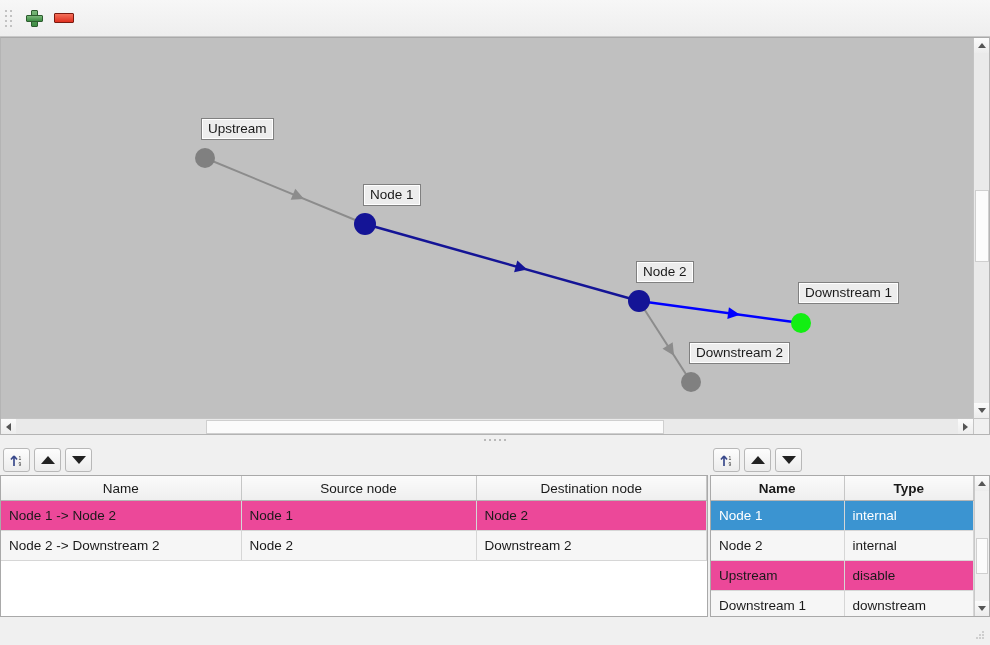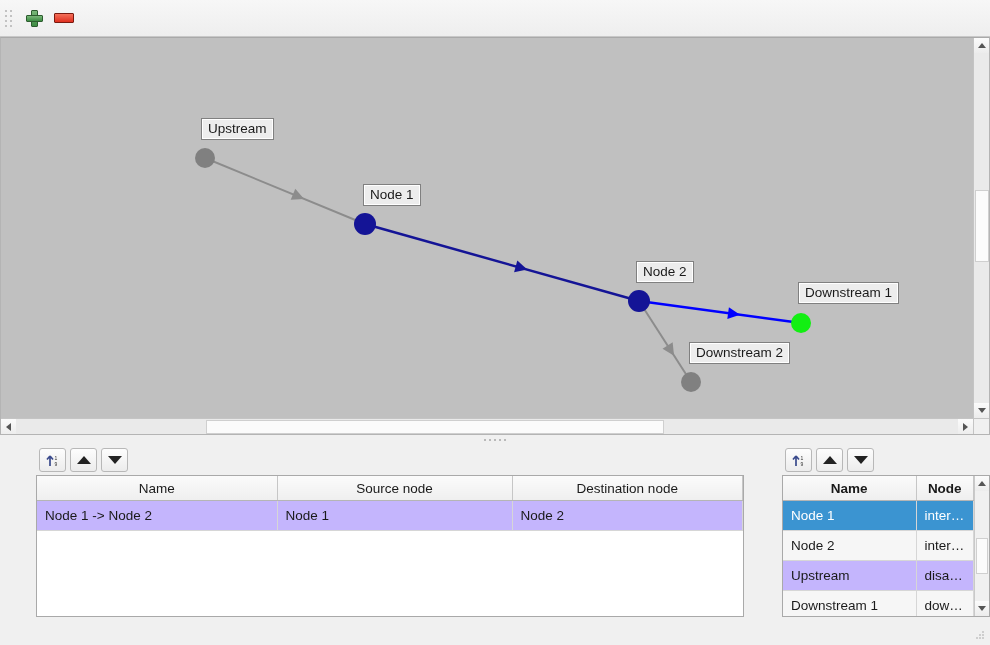--- a/index.html
+++ b/index.html
@@ -150,21 +150,21 @@
     display: flex; align-items: center; justify-content: center;
     cursor: row-resize;
   }
   .splitter .dots {
     display: flex; gap: 3px;
   }
   .splitter .dots i { width:2px; height:2px; background:#b9b9b9; display:block; }
 
   
   .panes { flex: 1 1 auto; display: flex; min-height: 0; }
-  .pane { display: flex; flex-direction: column; min-width: 0; margin-left: 36px; }
+  .pane { display: flex; flex-direction: column; min-width: 0; }
   .pane-left { width: 710px; flex: 0 0 710px; }
   .pane-right { flex: 1 1 auto; }
 
   .pane-toolbar {
     height: 30px; flex: 0 0 auto;
     display: flex; align-items: center; gap: 4px;
     padding-left: 3px;
     background: #f0f0f0;
   }
   .sq-btn {
@@ -209,21 +209,21 @@
   table.grid td {
     border-right: 1px solid #d6d6d6;
     border-bottom: 1px solid #d6d6d6;
     height: 29px;
     padding: 0 8px;
     text-align: left;
     overflow: hidden;
     white-space: nowrap;
     text-overflow: ellipsis;
   }
-  table.grid tr.odd td { background: #c4b5fd; }
+  table.grid tr.odd td { background: #ec4899; }
   table.grid tr.even td { background: #f6f6f6; }
   table.grid tr.selected td { background: #3b94d1; color: #ffffff; }
 
   .right-vscroll {
     position: absolute; right: 0; top: 0; bottom: 0; width: 15px;
     background: #f0f0f0; border-left: 1px solid #c9c9c9;
     box-sizing: border-box;
   }
 
   .statusbar {
@@ -358,20 +358,25 @@
               <th>Source node</th>
               <th>Destination node</th>
             </tr>
           </thead>
           <tbody id="connections-body">
               <tr class="odd">
                 <td>Node 1 -&gt; Node 2</td>
                 <td>Node 1</td>
                 <td>Node 2</td>
               </tr>
+              <tr class="even">
+                <td>Node 2 -&gt; Downstream 2</td>
+                <td>Node 2</td>
+                <td>Downstream 2</td>
+              </tr>
             </tbody>
         </table>
       </div>
     </div>
 
     <div class="pane pane-right">
       <div class="pane-toolbar">
         <button class="sq-btn">
           <svg width="15" height="15" viewBox="0 0 15 15">
             <path d="M5 13 L5 4 M5 3 L2 6.5 M5 3 L8 6.5" stroke="#3a4a8c" stroke-width="1.7" fill="none"></path>
@@ -388,21 +393,21 @@
       </div>
       <div class="table-scrollwrap">
         <table class="grid" style="width:calc(100% - 15px)">
           <colgroup>
               <col style="width:133px">
               <col>
             </colgroup>
           <thead>
             <tr>
               <th>Name</th>
-              <th>Node</th>
+              <th>Type</th>
             </tr>
           </thead>
           <tbody id="nodes-body">
               <tr class="selected odd">
                 <td>Node 1</td>
                 <td>internal</td>
               </tr>
               <tr class="even">
                 <td>Node 2</td>
                 <td>internal</td>

